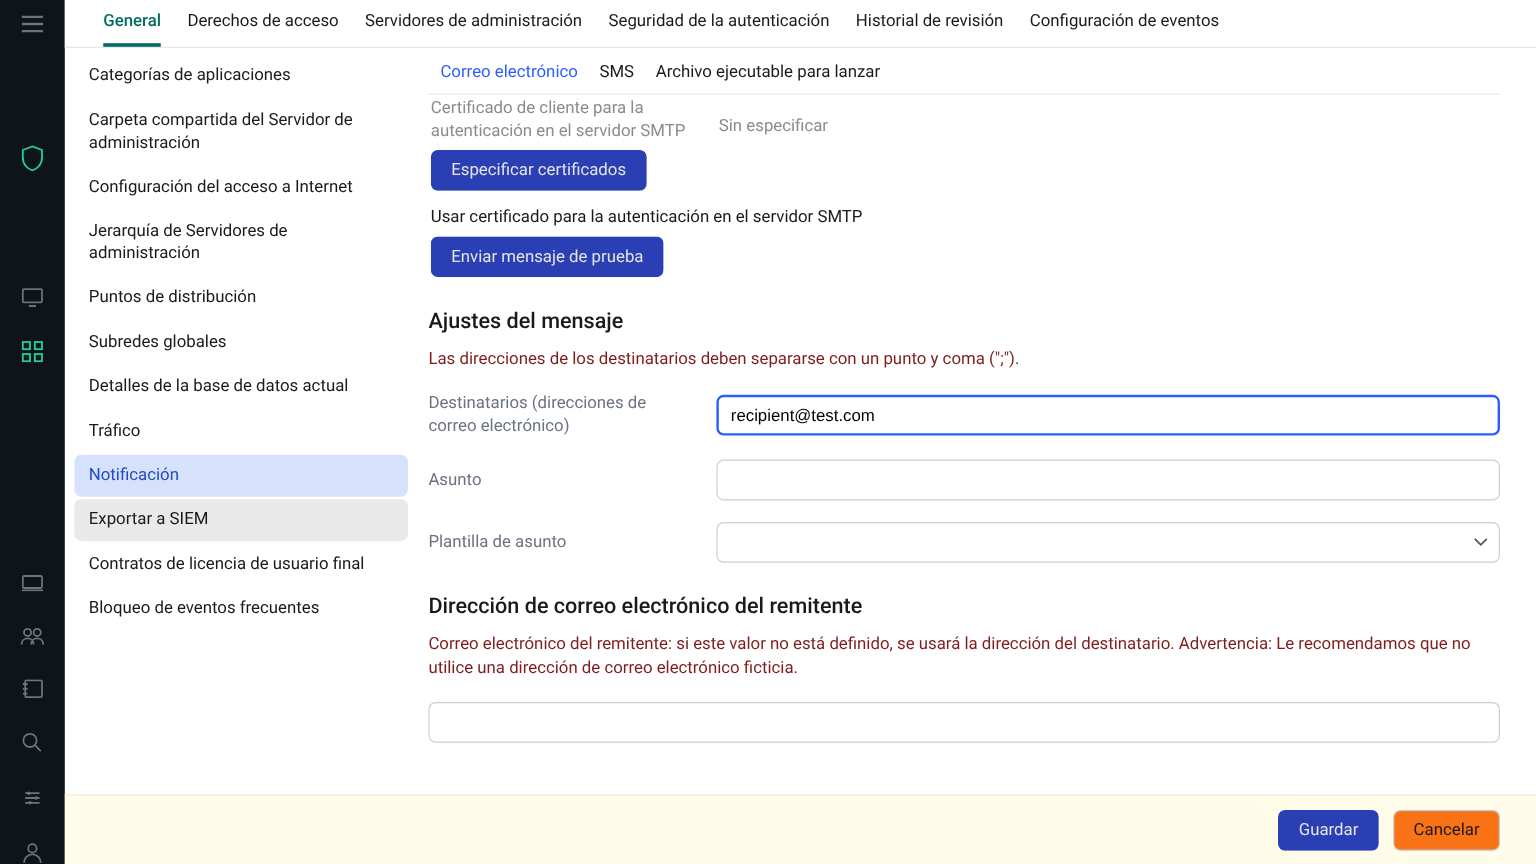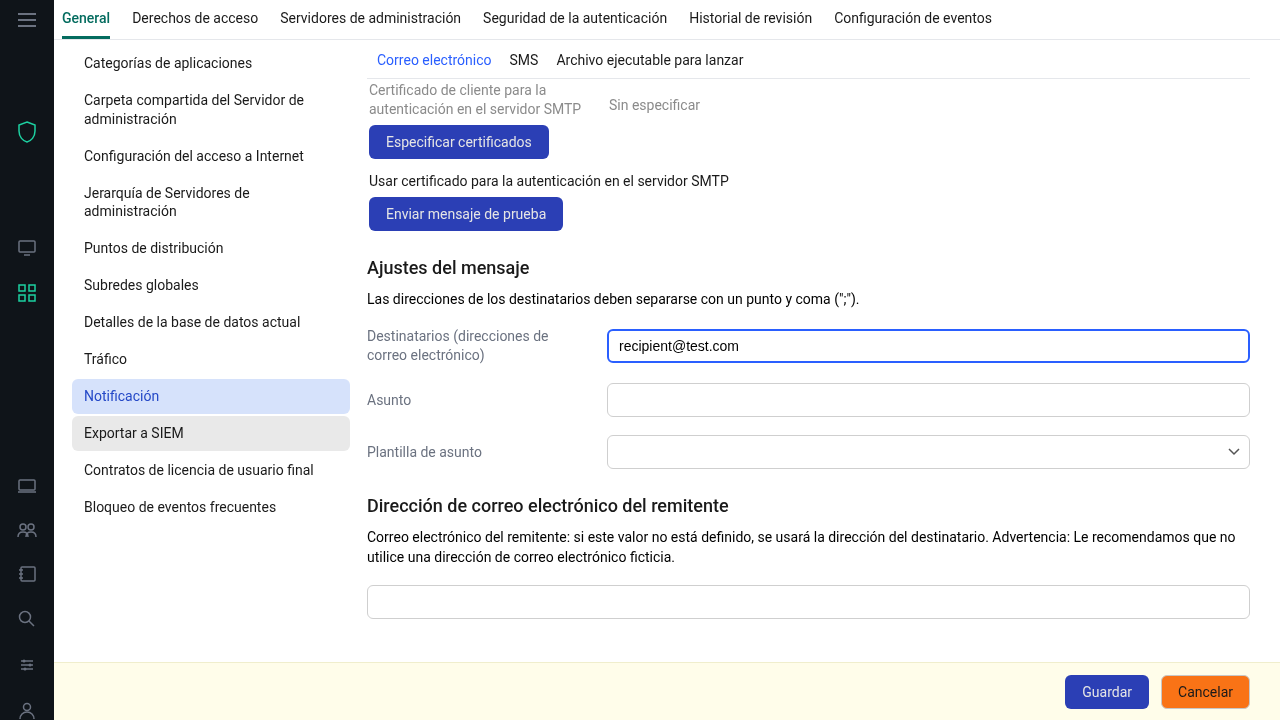--- a/index.html
+++ b/index.html
@@ -73,42 +73,41 @@
   display: flex;
   align-items: center;
   justify-content: center;
   cursor: pointer;
 }
 .tabs-bar {
   height: 40px;
   border-bottom: 1px solid #e5e7eb;
   display: flex;
   align-items: stretch;
-  padding: 0 8px;
+  padding: 0 32px;
   gap: 22px;
   background: #fff;
 }
 .tab {
   display: flex;
   align-items: center;
   font-size: 14px;
   color: #1a1a1a;
   cursor: pointer;
   border-bottom: 3px solid transparent;
 }
 .tab.active {
   color: #046c5f;
   border-bottom-color: #046c5f;
   font-weight: 500;
 }
 .dialog-body {
   flex: 1;
   display: flex;
   overflow: hidden;
-  padding-left: 10px;
 }
 .sidebar {
   width: 295px;
   border-right: 1px solid transparent;
   overflow-y: auto;
   padding: 6px 8px 20px 8px;
 }
 .sidebar-item {
   padding: 8px 12px;
   font-size: 14px;
@@ -186,21 +185,21 @@
   border: 1px solid #c7c7c7;
   color: #1a1a1a;
 }
 .h-section {
   font-size: 18px;
   font-weight: 500;
   margin-top: 26px;
   margin-bottom: 12px;
 }
 .help-text {
-  color: #000000;
+  color: #7f1d1d;
   font-size: 14px;
   line-height: 1.4;
   margin-bottom: 18px;
 }
 .input {
   width: 100%;
   height: 34px;
   border: 1px solid #cfcfcf;
   border-radius: 6px;
   padding: 0 10px;

